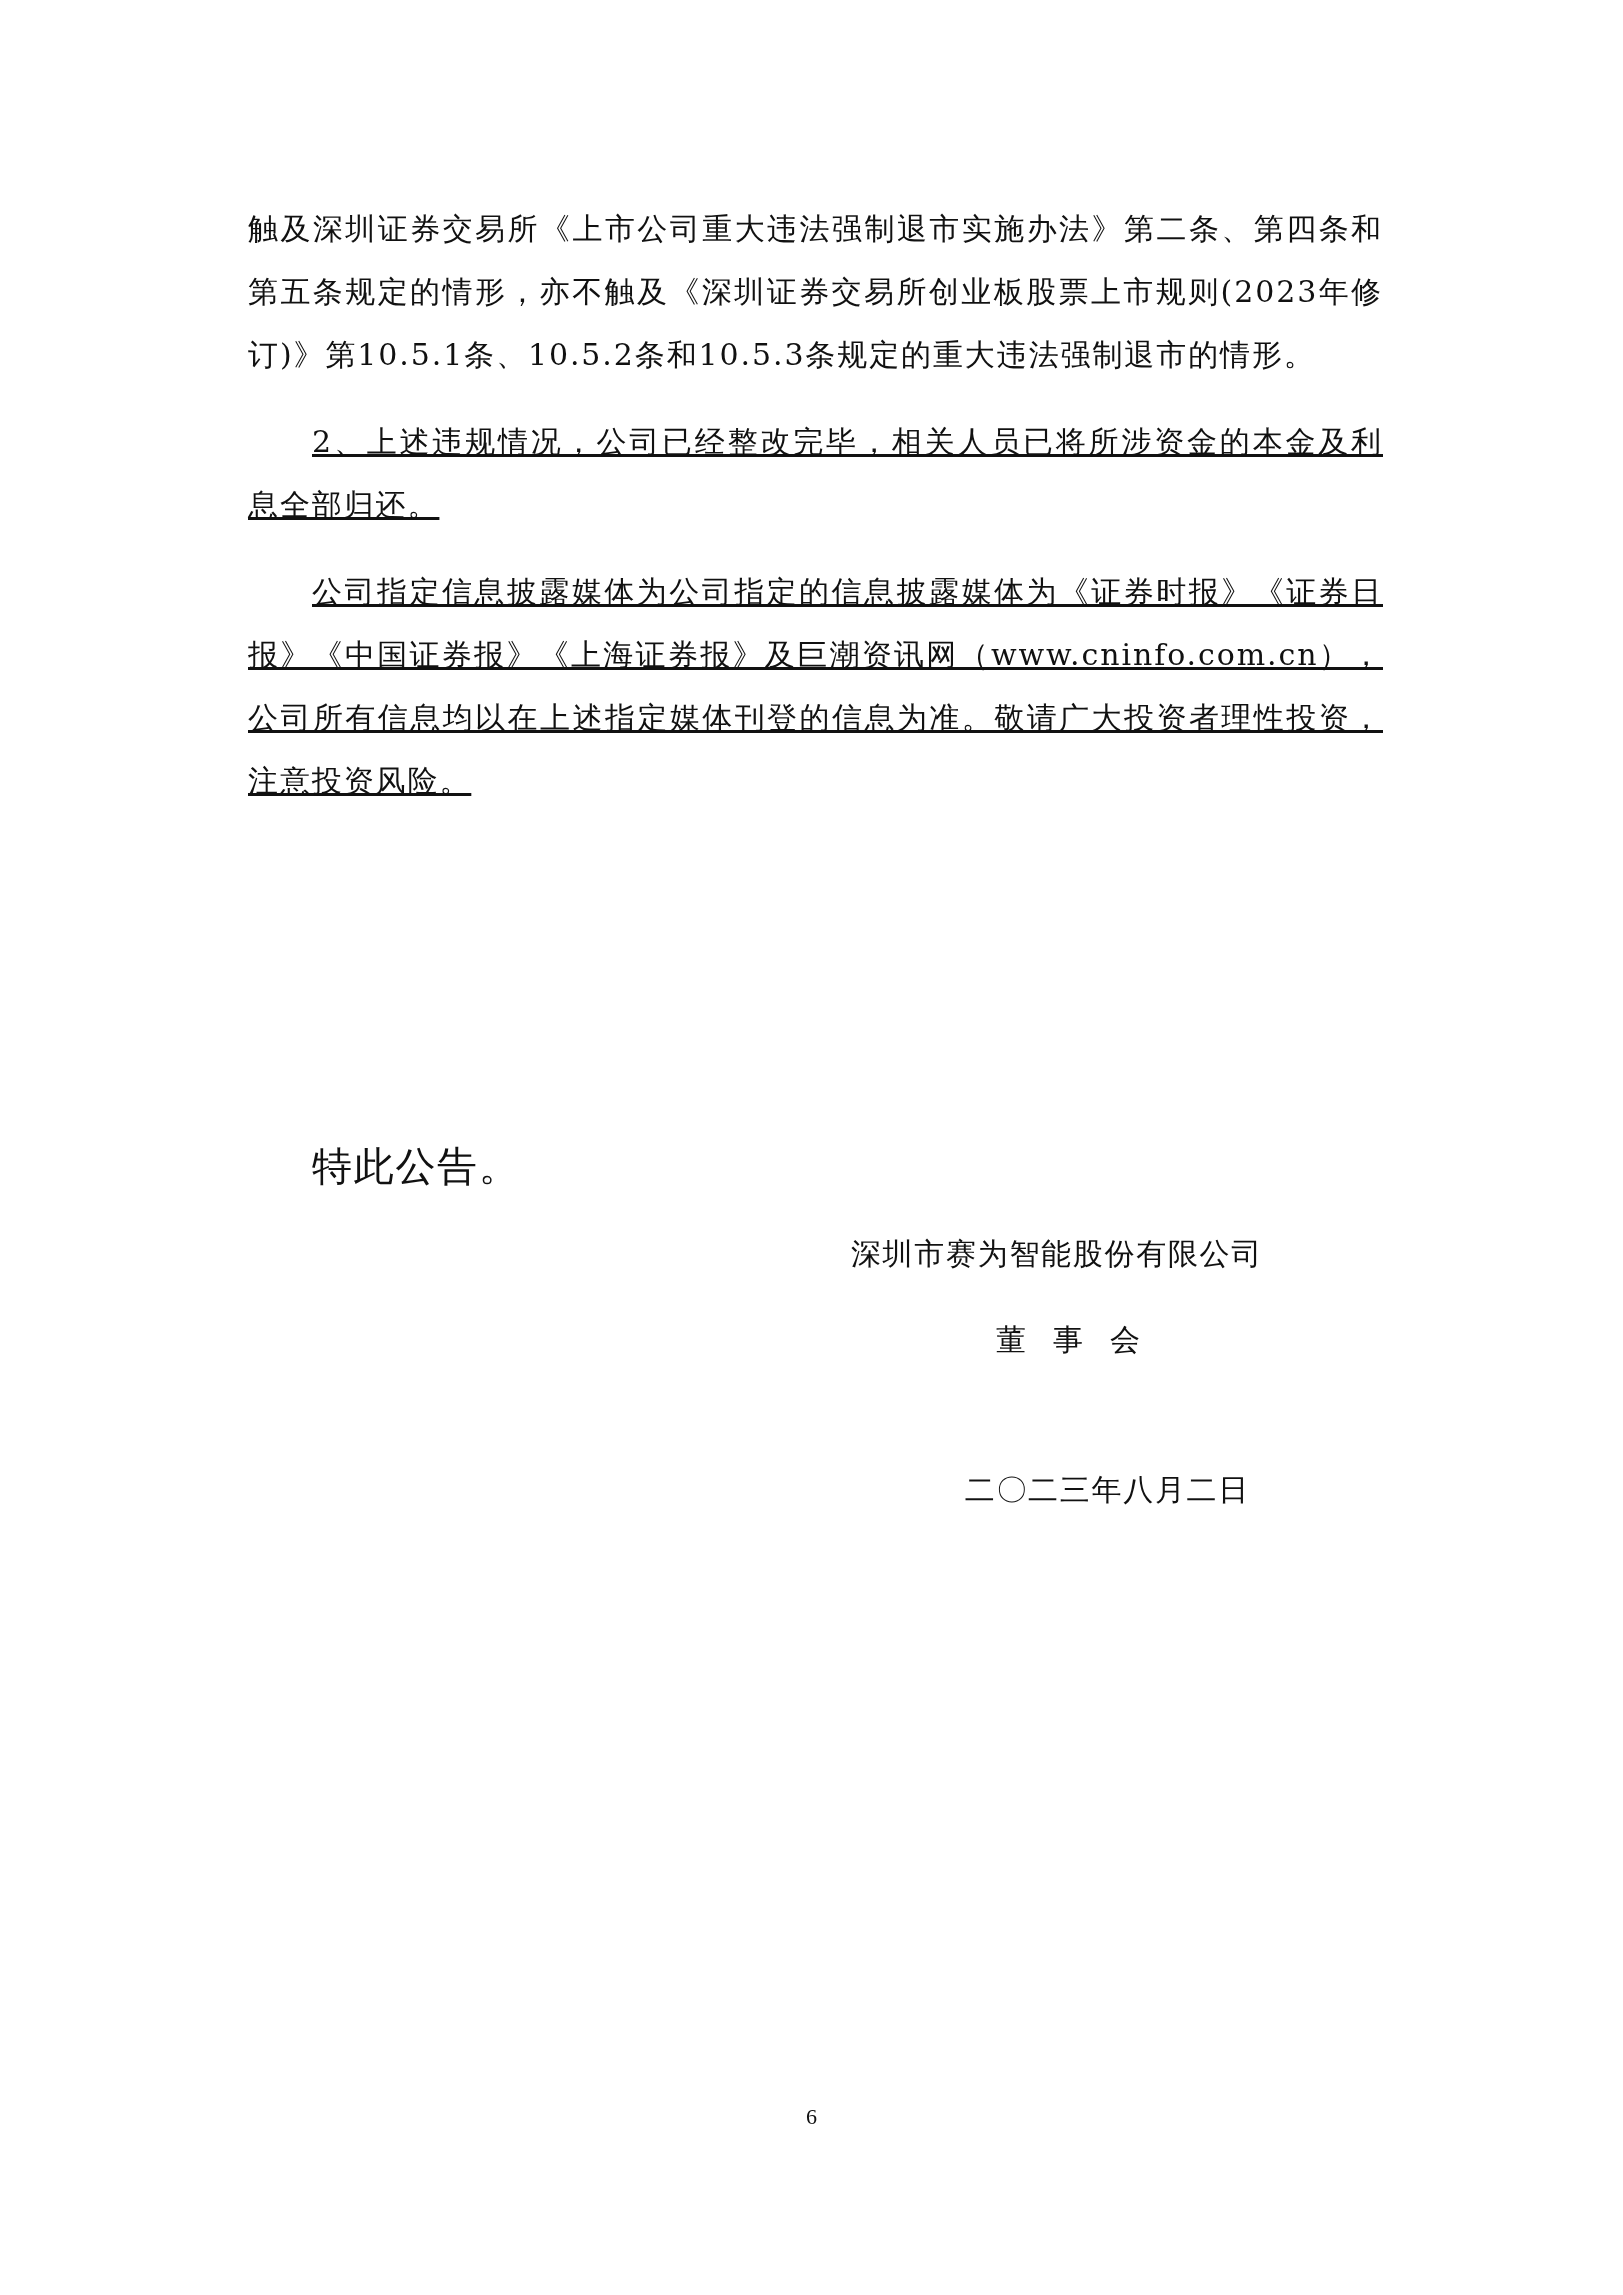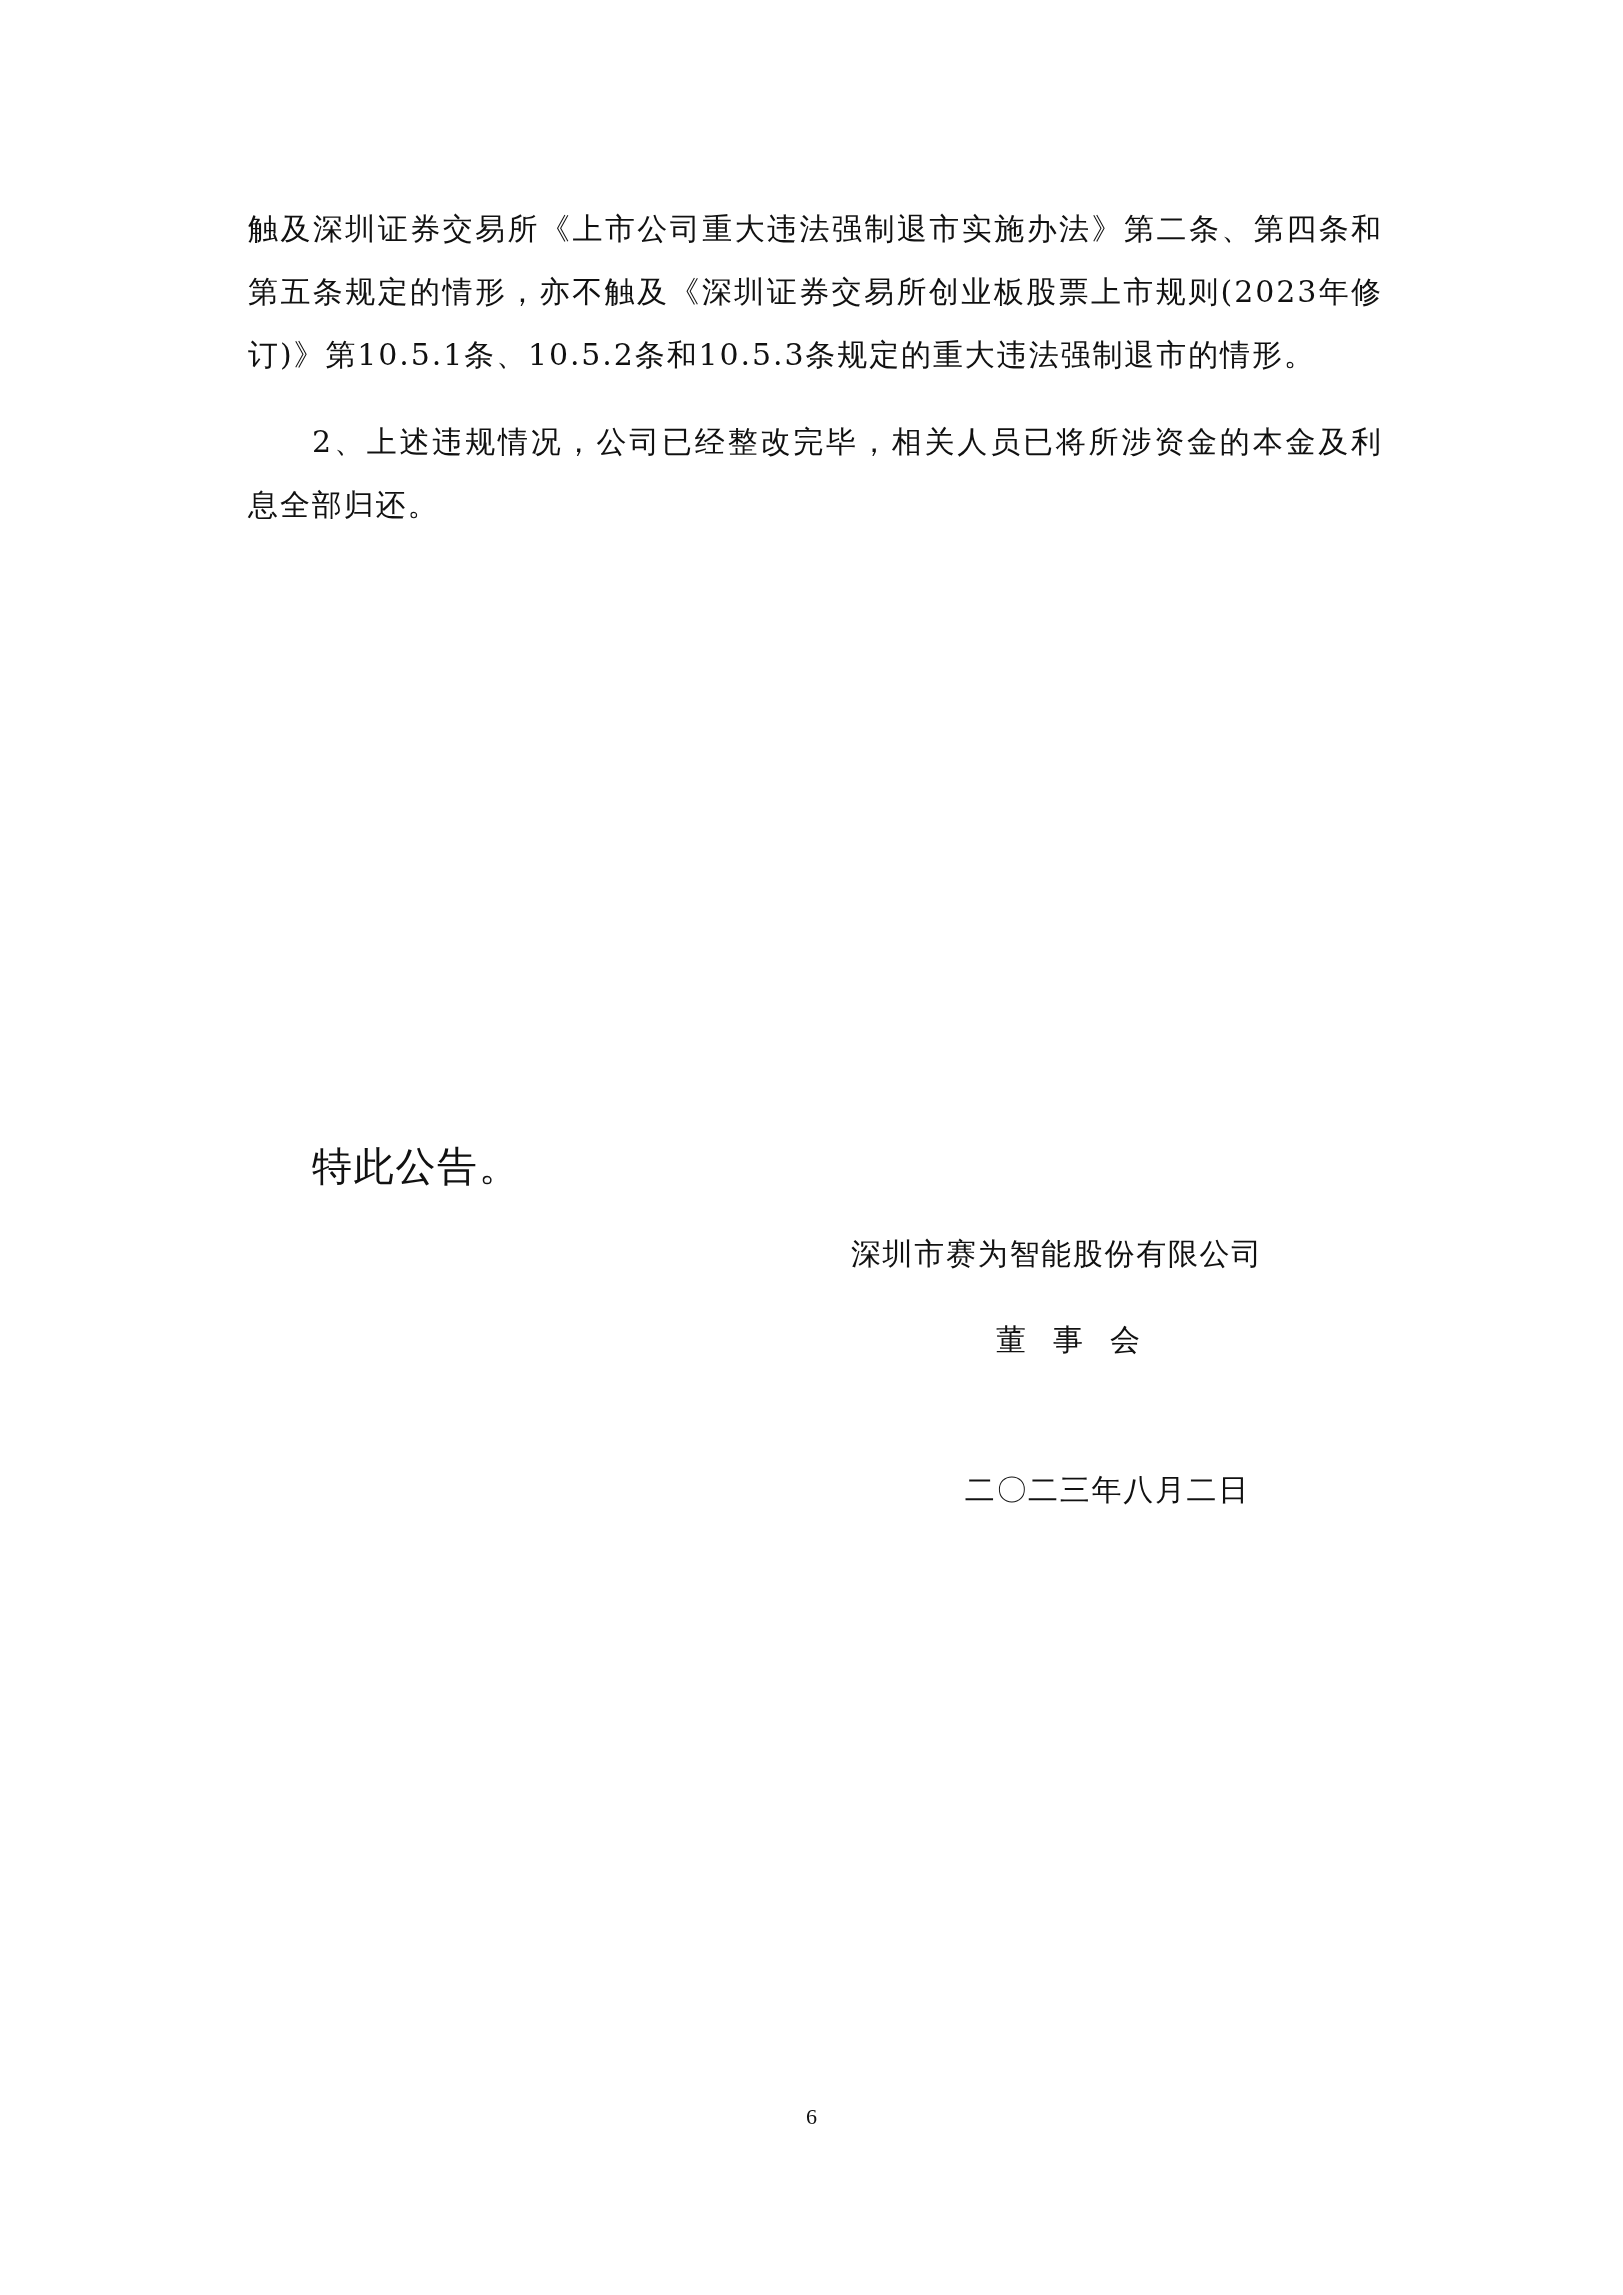--- a/index.html
+++ b/index.html
@@ -32,20 +32,21 @@
   .para {
     margin: 0 0 24px 0;
     font-size: 30px;
     line-height: 63px;
     letter-spacing: 1.9px;
     text-align: justify;
     text-align-last: left;
   }
   .para.indent {
     text-indent: 64px;
+    text-decoration: underline;
   }
   .closing {
     position: absolute;
     left: 312px;
     top: 1145px;
     font-size: 40px;
     line-height: 42px;
     letter-spacing: 1.7px;
   }
   .sig {
@@ -73,20 +74,21 @@
   }
 </style>
 </head>
 <body>
 
 <div class="page">
 
   <div class="body-text">
     <p class="para">触及深圳证券交易所《上市公司重大违法强制退市实施办法》第二条、第四条和第五条规定的情形，亦不触及《深圳证券交易所创业板股票上市规则(2023年修订)》第10.5.1条、10.5.2条和10.5.3条规定的重大违法强制退市的情形。</p>
     <p class="para indent">2、上述违规情况，公司已经整改完毕，相关人员已将所涉资金的本金及利息全部归还。</p>
+    <p class="para indent">公司指定信息披露媒体为公司指定的信息披露媒体为《证券时报》《证券日报》《中国证券报》《上海证券报》及巨潮资讯网（www.cninfo.com.cn），公司所有信息均以在上述指定媒体刊登的信息为准。敬请广大投资者理性投资，注意投资风险。</p>
   </div>
 
   <div class="closing">特此公告。</div>
 
   <div class="sig company">深圳市赛为智能股份有限公司</div>
   <div class="sig board">董事会</div>
   <div class="sig date">二〇二三年八月二日</div>
 
   <div class="page-number">6</div>
 

